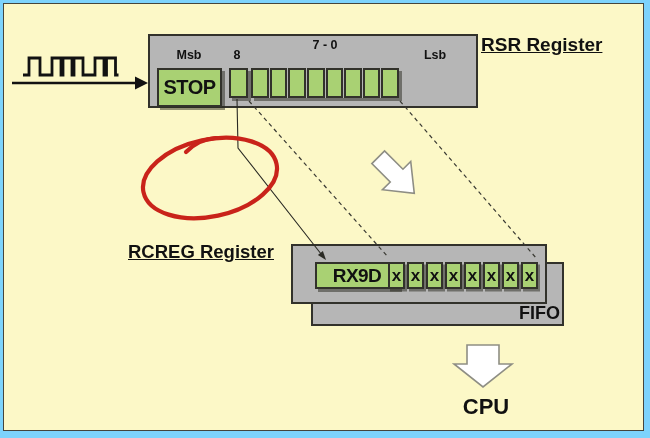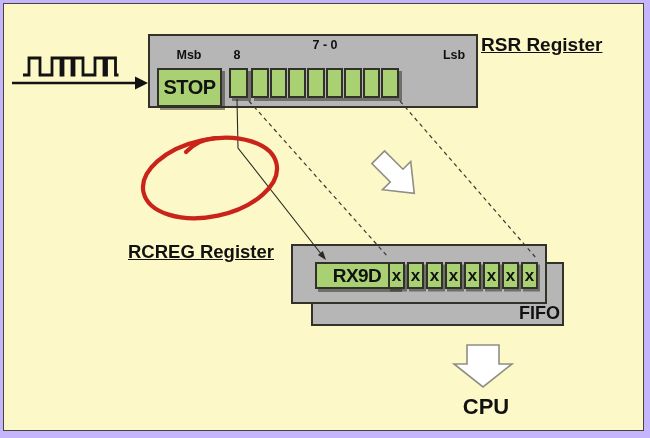--- a/index.html
+++ b/index.html
@@ -6,21 +6,21 @@
     --background:#FCF8C7;
     --register-gray:#B6B6B6;
     --cell-green:#A9D173;
     --outline:#32322B;
     --annotation-red:#C9231A;
     --arrow-stroke:#8E8E84;
     --shadow:rgba(40,40,30,.5);
   }
   html,body{margin:0;padding:0;background:#fff;}
   .canvas{
-    position:relative;width:650px;height:438px;background:#c4b5fd;overflow:hidden;
+    position:relative;width:650px;height:438px;background:#7dd3fc;overflow:hidden;
     font-family:"Liberation Sans","DejaVu Sans",sans-serif;color:#111;
   }
   .panel{
     position:absolute;left:3px;top:3px;width:641px;height:428px;
     background:var(--background);border:1.5px solid #45453C;box-sizing:border-box;
   }
   .abs{position:absolute;box-sizing:border-box;}
   .graybox{background:var(--register-gray);border:2px solid var(--outline);}
   .cell{
     background:var(--cell-green);border:2px solid var(--outline);
@@ -48,21 +48,21 @@
 </head>
 <body>
 
 <div class="canvas">
   <div class="panel"></div>
 
   <div class="abs graybox z1" style="left:148px;top:34px;width:330px;height:74px;"></div>
   <div class="abs bitlabel z3" style="left:167px;top:49px;width:44px;">Msb</div>
   <div class="abs bitlabel z3" style="left:227px;top:49px;width:20px;">8</div>
   <div class="abs bitlabel z3" style="left:293px;top:39px;width:64px;">7 - 0</div>
-  <div class="abs bitlabel z3" style="left:432px;top:49px;width:44px;">Lsb</div>
+  <div class="abs bitlabel z3" style="left:413px;top:49px;width:44px;">Lsb</div>
 
   <div class="abs cell cell-lg z3" style="left:157px;top:68px;width:65px;height:39px;">STOP</div>
   <div class="abs cell z3" style="left:229px;top:68px;width:19px;height:30px;"></div>
   <div class="abs bit-group z3" style="left:251px;top:68px;width:148px;height:30px;">
     <div class="bit-cell"></div>
     <div class="bit-cell"></div>
     <div class="bit-cell"></div>
     <div class="bit-cell"></div>
     <div class="bit-cell"></div>
     <div class="bit-cell"></div>

